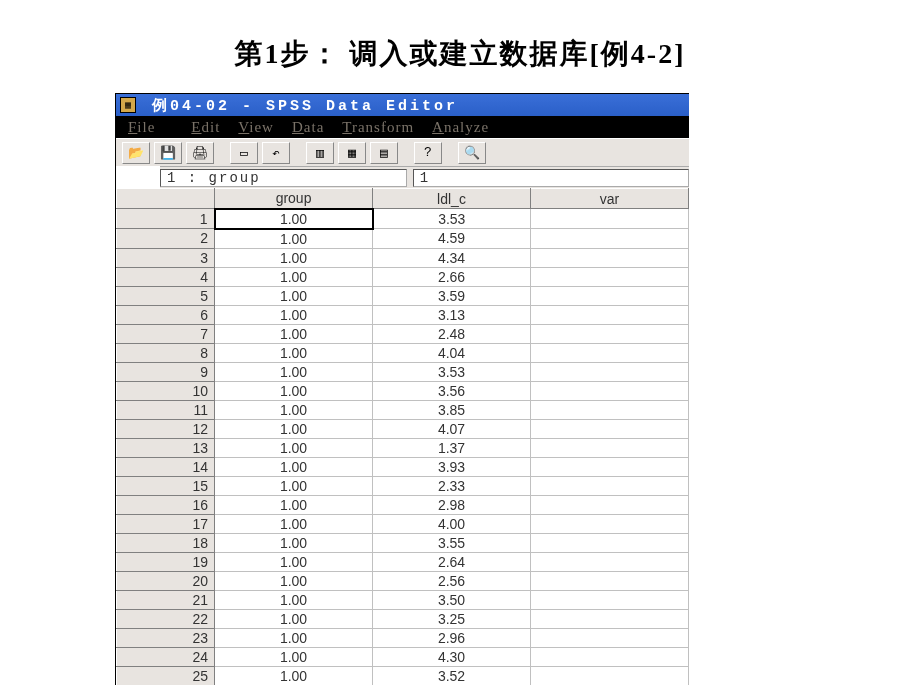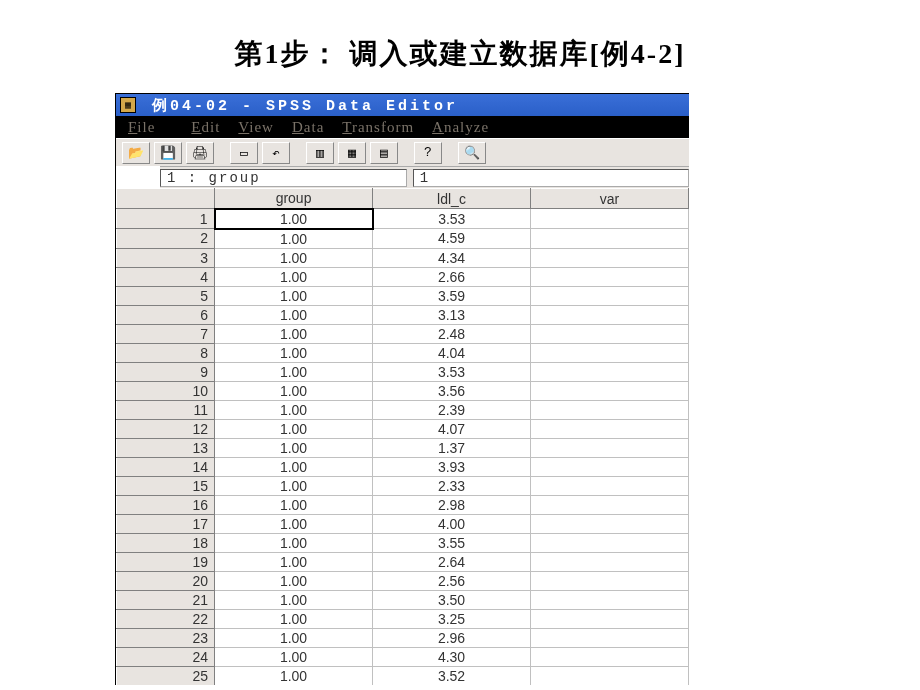--- a/index.html
+++ b/index.html
@@ -283,21 +283,21 @@
         </tr>
         <tr>
           <td class="row-num">10</td>
           <td class="cell">1.00</td>
           <td class="cell">3.56</td>
           <td class="cell"></td>
         </tr>
         <tr>
           <td class="row-num">11</td>
           <td class="cell">1.00</td>
-          <td class="cell">2.39</td>
+          <td class="cell">3.85</td>
           <td class="cell"></td>
         </tr>
         <tr>
           <td class="row-num">12</td>
           <td class="cell">1.00</td>
           <td class="cell">4.07</td>
           <td class="cell"></td>
         </tr>
         <tr>
           <td class="row-num">13</td>

